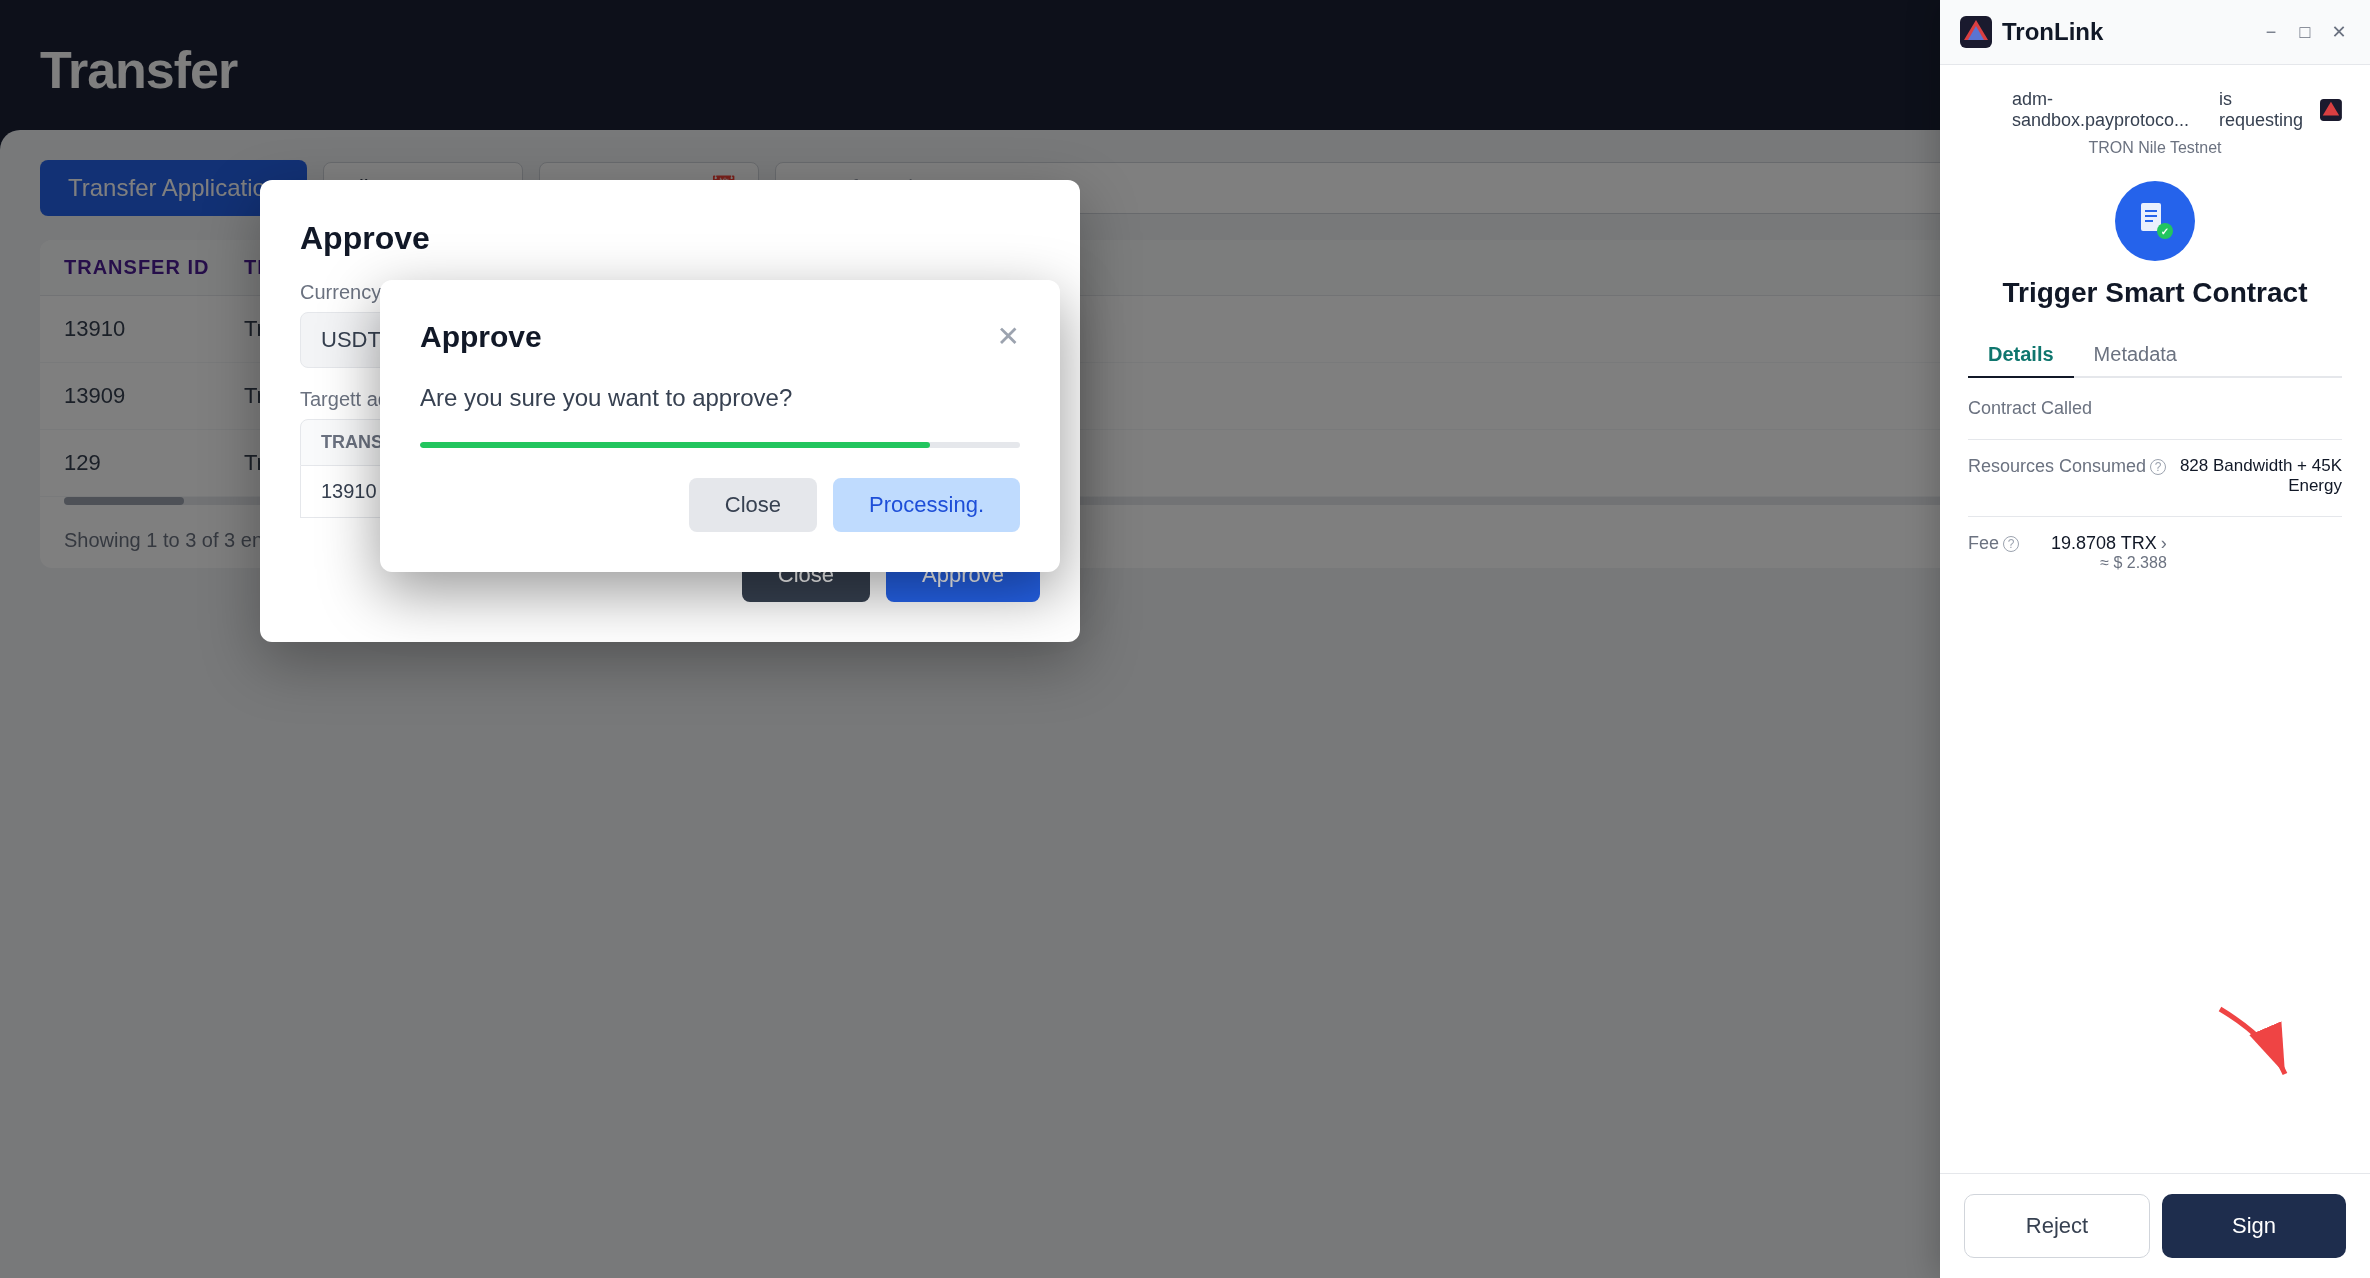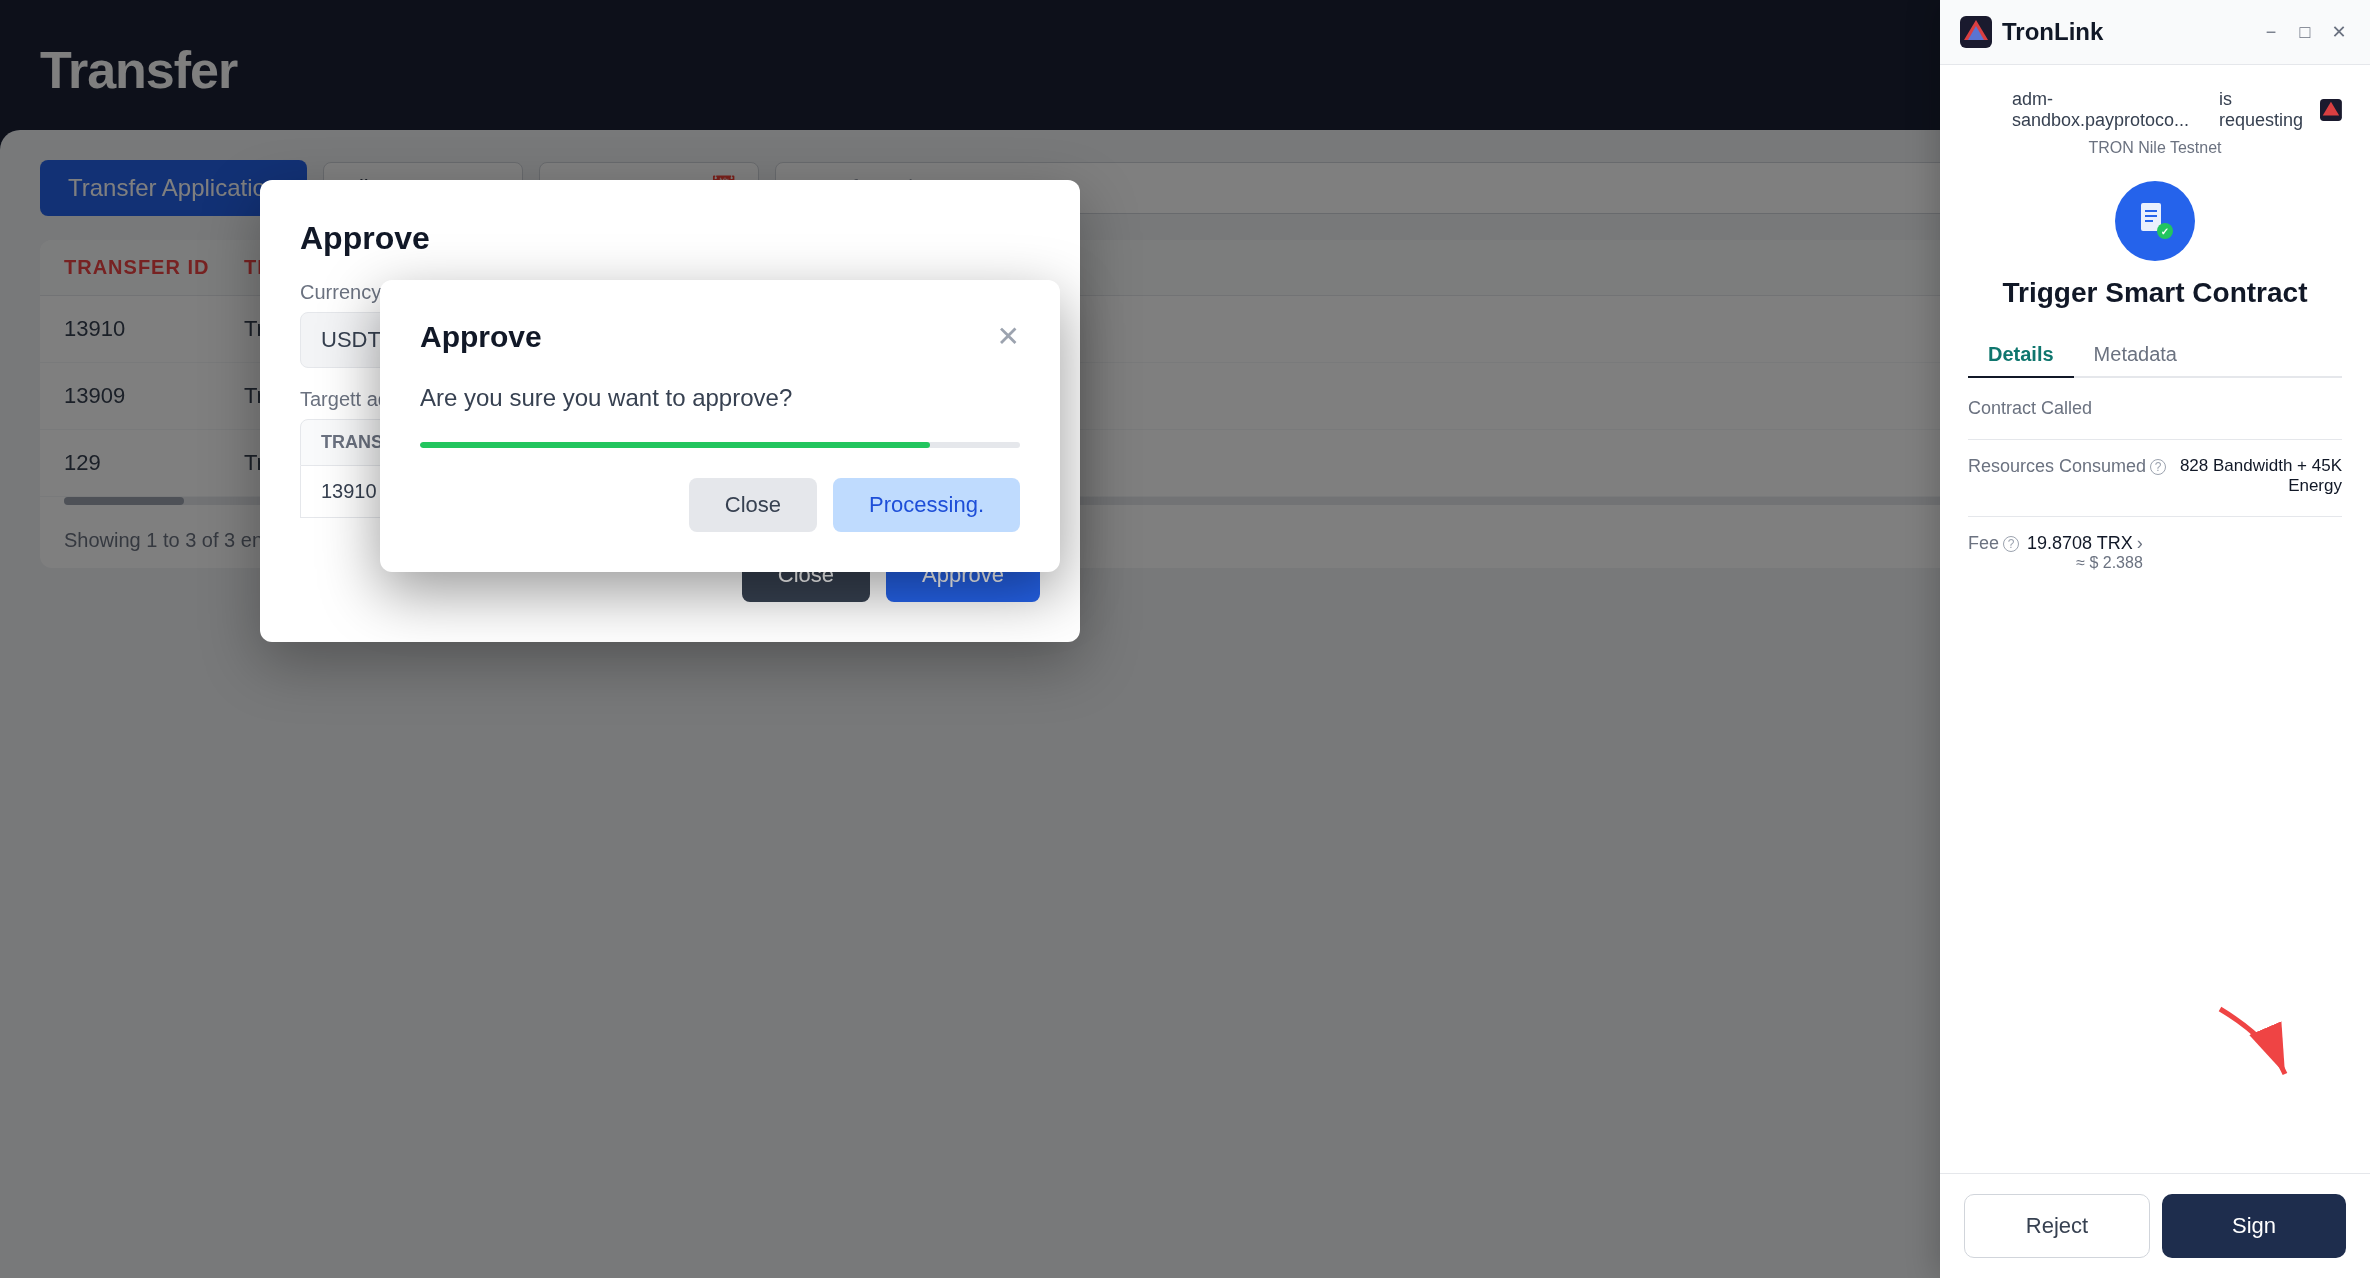--- a/index.html
+++ b/index.html
@@ -125,21 +125,21 @@
       display: grid;
       grid-template-columns: 180px 220px 1fr;
       background: #f9fafb;
       border-bottom: 1px solid #e5e7eb;
       padding: 16px 24px;
     }
 
     .th {
       font-size: 20px;
       font-weight: 600;
-      color: #ef4444;
+      color: #4c1d95;
       text-transform: uppercase;
       letter-spacing: 0.05em;
     }
 
     .table-row {
       display: grid;
       grid-template-columns: 180px 220px 1fr;
       border-bottom: 1px solid #f3f4f6;
       padding: 20px 24px;
       align-items: center;
@@ -509,20 +509,21 @@
     }
 
     .detail-value-plain {
       font-size: 17px;
       color: #111827;
       text-align: right;
     }
 
     .detail-value-fee {
       text-align: right;
+      margin-left: 24px;
     }
 
     .fee-trx {
       font-size: 18px;
       color: #111827;
       display: flex;
       align-items: center;
       gap: 4px;
       justify-content: flex-end;
     }

